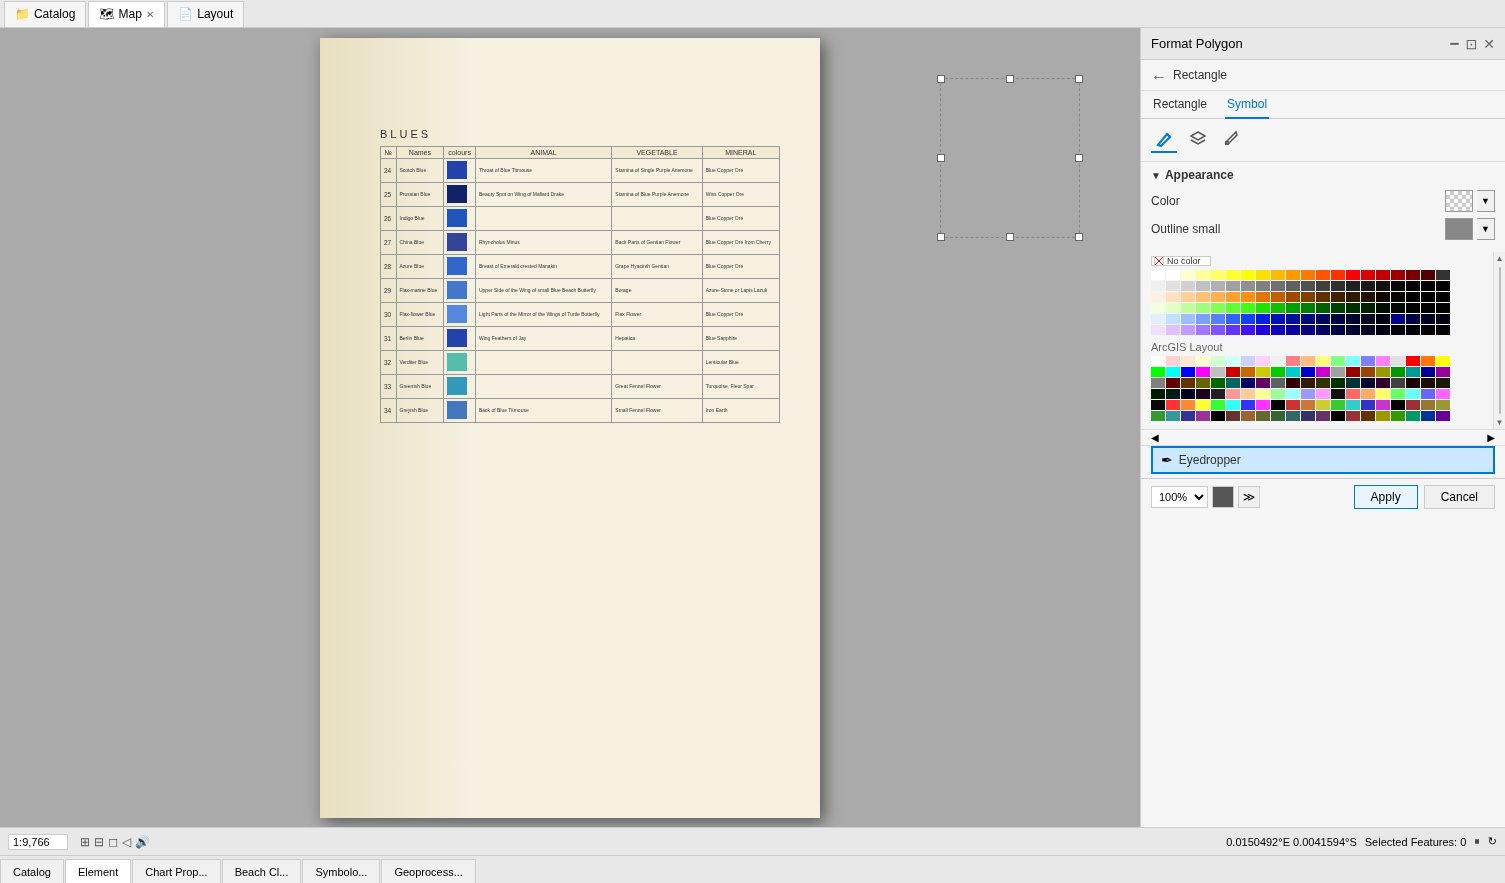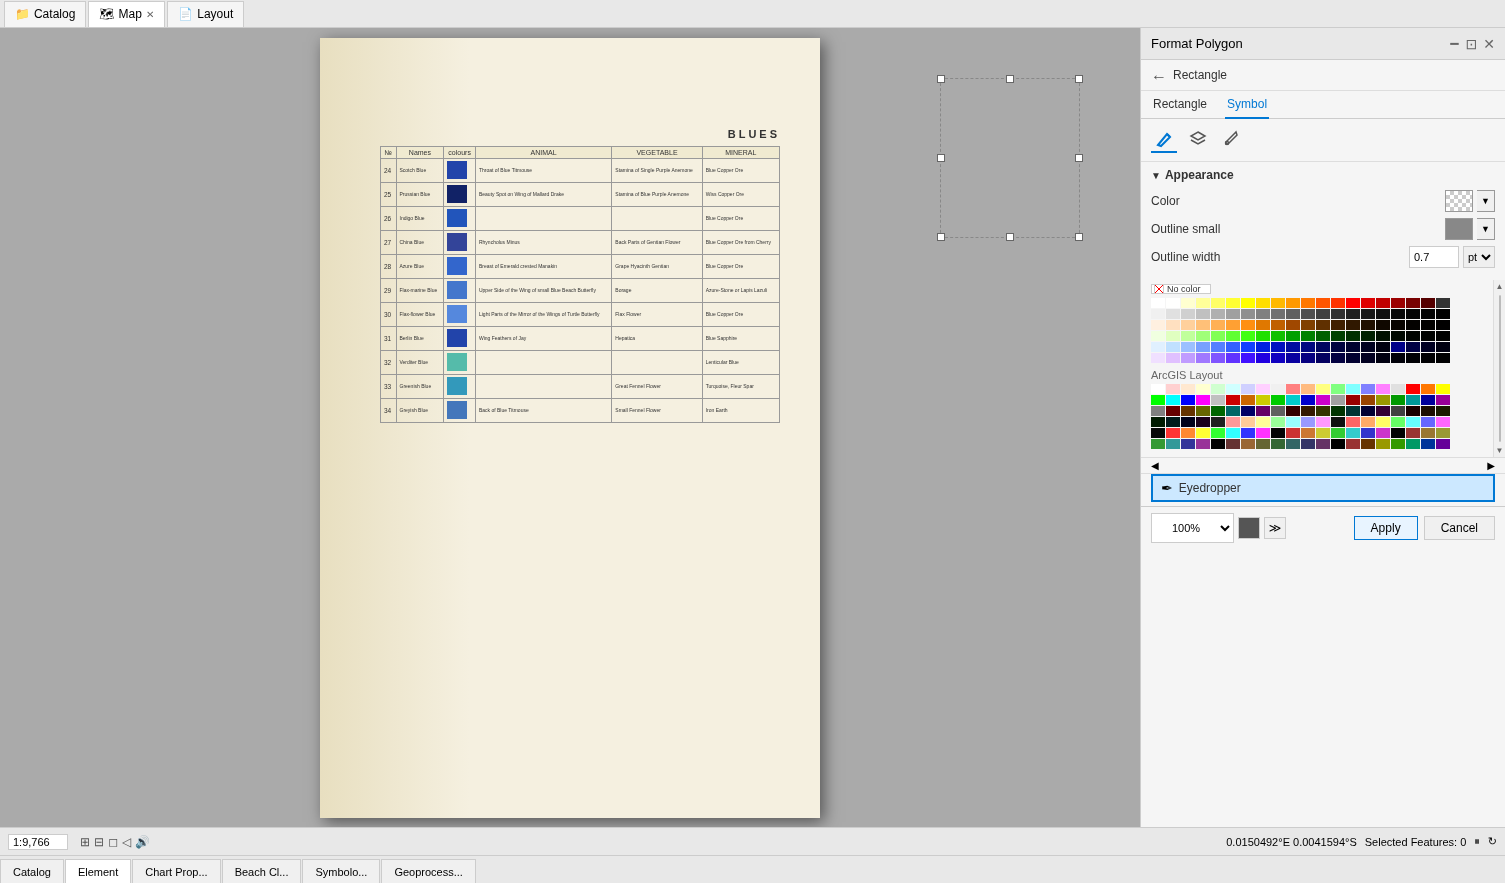--- a/index.html
+++ b/index.html
@@ -42,21 +42,21 @@
       box-shadow: 4px 4px 15px rgba(0,0,0,0.5);
     }
     .book-page-inner {
       position: absolute; top: 0; left: 0; right: 0; bottom: 0;
       background: linear-gradient(to right, #e8dfc0, #f5f0e0 30%, #f5f0e0);
     }
     .blues-table {
       position: absolute; top: 90px; left: 60px; right: 40px;
       font-size: 7px; color: #333;
     }
-    .blues-title { text-align: right; font-size: 11px; font-weight: bold; margin-bottom: 6px; letter-spacing: 3px; }
+    .blues-title { text-align: left; font-size: 11px; font-weight: normal; margin-bottom: 6px; letter-spacing: 3px; }
     .blues-table table { width: 100%; border-collapse: collapse; }
     .blues-table td, .blues-table th {
       border: 1px solid #999; padding: 2px 3px; font-size: 6.5px;
       vertical-align: middle;
     }
     .blues-table th { background: #f0ead0; font-weight: normal; text-align: center; font-size: 7px; }
     .color-swatch { width: 20px; height: 18px; display: inline-block; }
 
     
     .rectangle-overlay {
@@ -217,21 +217,21 @@
     .panel-bottom {
       display: flex; align-items: center; justify-content: space-between;
       padding: 6px 10px;
       border-top: 1px solid #ccc;
       background: #f5f5f5;
     }
     .zoom-control {
       display: flex; align-items: center; gap: 4px;
     }
     .zoom-select {
-      height: 30px; font-size: 11px; border: 1px solid #ccc; padding: 0 16px;
+      height: 22px; font-size: 11px; border: 1px solid #ccc; padding: 0 3px;
       background: white; cursor: pointer;
     }
     .square-btn {
       width: 22px; height: 22px; border: 1px solid #ccc;
       background: #555; cursor: pointer;
     }
     .nav-btn {
       width: 22px; height: 22px; border: 1px solid #ccc;
       background: #f0f0f0; cursor: pointer;
       display: flex; align-items: center; justify-content: center;
@@ -482,29 +482,20 @@
       </div>
 
       <div class="prop-row">
         <span class="prop-label">Outline small</span>
         <div class="prop-control">
           <div class="color-button" style="background:#888;"></div>
           <div class="color-button-arrow">▼</div>
         </div>
       </div>
 
-      <div class="prop-row">
-        <span class="prop-label">Outline width</span>
-        <div class="prop-control">
-          <input type="text" value="0.7" style="width: 50px; height: 22px; border: 1px solid rgb(204, 204, 204); font-size: 11px; padding: 0px 4px;">
-          <select style="height:22px; font-size:11px; border:1px solid #ccc;">
-            <option>pt</option>
-          </select>
-        </div>
-      </div>
     </div>
 
     <div class="color-picker-area" style="position:relative; padding-right:16px;">
 
       <div style="display:flex; align-items:center; margin-bottom:4px;">
         <div class="no-color-cell">
           <span class="no-color-x"></span>
           <span>No color</span>
         </div>
       </div>

